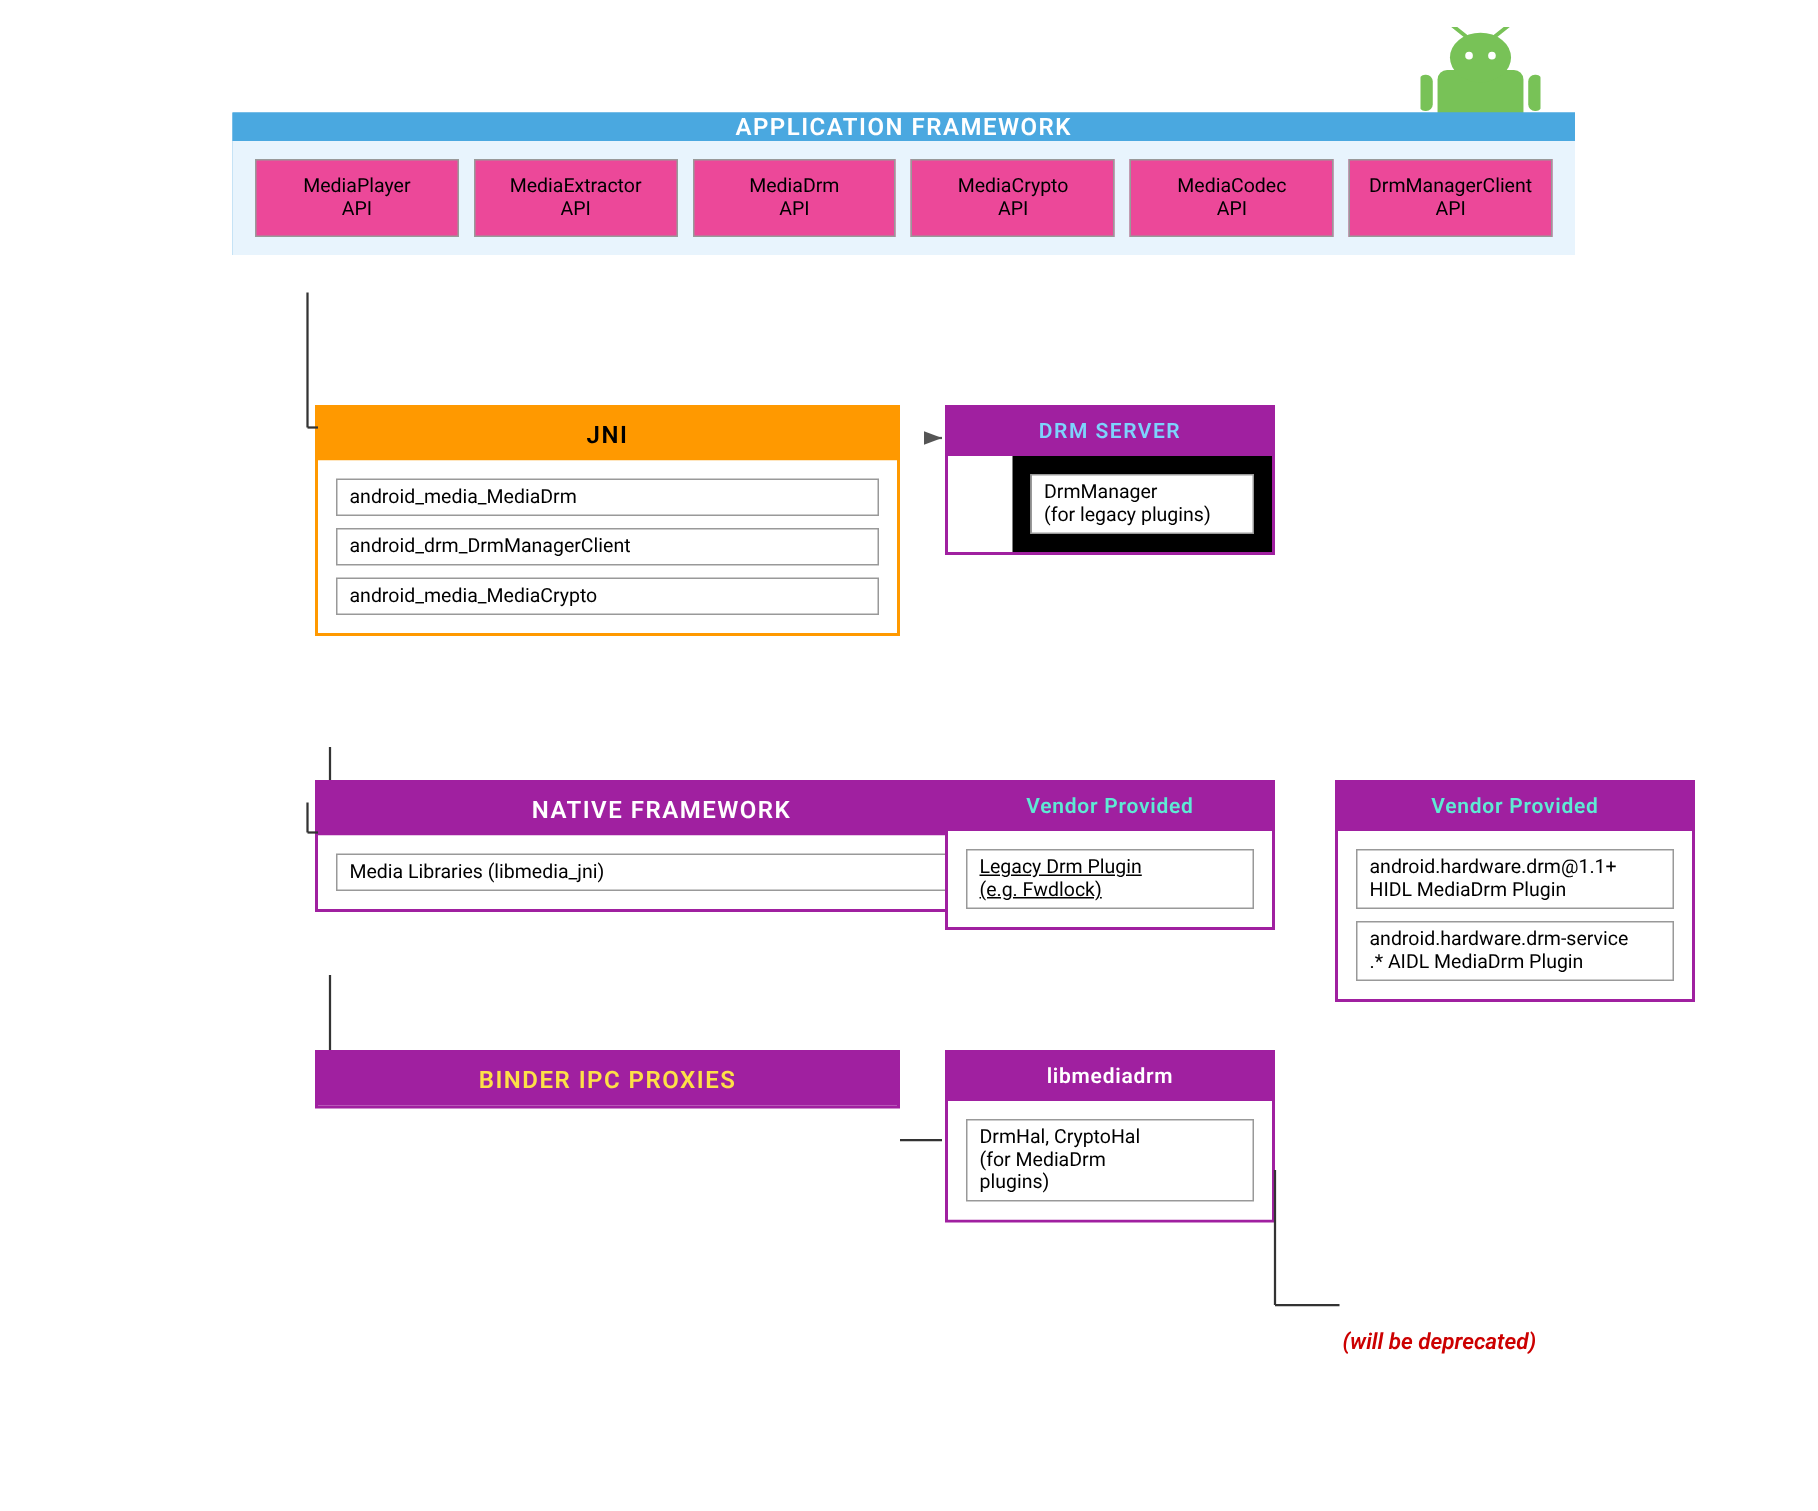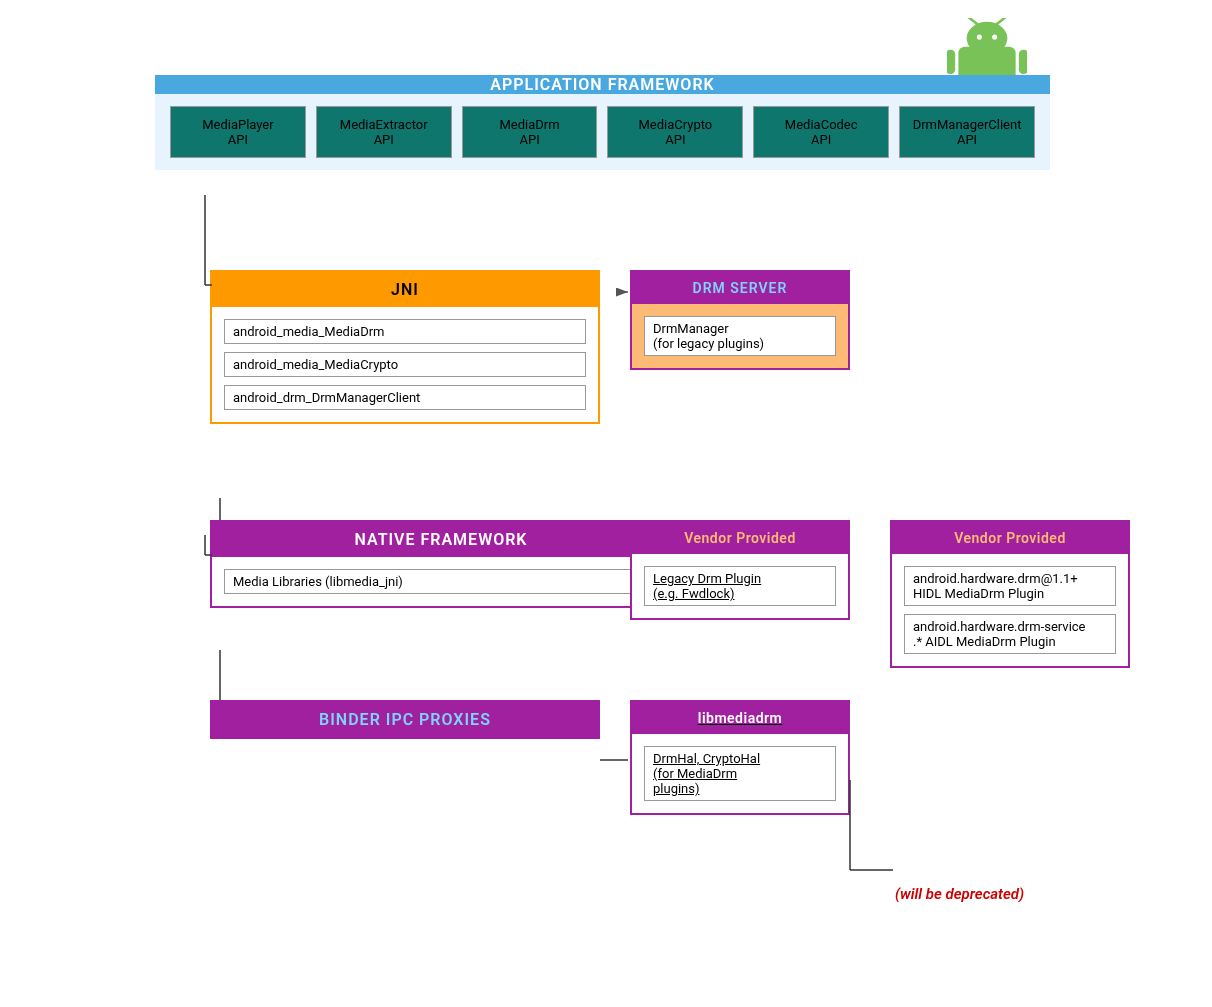--- a/index.html
+++ b/index.html
@@ -47,21 +47,21 @@
     }
     .app-framework-body {
       background: #e8f4fd;
       display: flex;
       flex-direction: row;
       gap: 10px;
       padding: 12px 15px;
     }
     .api-box {
       border: 1px solid #999;
-      background: #0f766e;
+      background: #ec4899;
       text-align: center;
       font-size: 13px;
       padding: 10px 12px;
       flex: 1;
     }
 
     
     .jni-box {
       position: absolute;
       top: 270px;
@@ -104,25 +104,26 @@
     .drm-server-header {
       background: #a020a0;
       color: #7dd3fc;
       text-align: center;
       font-size: 14px;
       font-weight: 600;
       letter-spacing: 1px;
       padding: 8px;
     }
     .drm-server-body {
-      background: #fdba74;
-      padding: 12px;
-      display: flex;
-      flex-direction: column;
-      gap: 8px;
+      background: #000000;
+      padding: 12px;
+      display: flex;
+      flex-direction: column;
+      gap: 8px;
+      margin-left: 43px;
     }
 
     
     .native-fw-box {
       position: absolute;
       top: 520px;
       left: 210px;
       width: 462px;
       border: 2px solid #a020a0;
     }
@@ -143,21 +144,21 @@
     
     .vendor-left-box {
       position: absolute;
       top: 520px;
       left: 630px;
       width: 220px;
       border: 2px solid #a020a0;
     }
     .vendor-header {
       background: #a020a0;
-      color: #fdba74;
+      color: #5eead4;
       text-align: center;
       font-size: 14px;
       font-weight: 600;
       letter-spacing: 0.5px;
       padding: 8px;
     }
     .vendor-body {
       background: #fff;
       padding: 12px;
       display: flex;
@@ -185,40 +186,39 @@
     
     .binder-box {
       position: absolute;
       top: 700px;
       left: 210px;
       width: 390px;
       border: 2px solid #a020a0;
     }
     .binder-header {
       background: #a020a0;
-      color: #7dd3fc;
+      color: #fde047;
       text-align: center;
       font-size: 16px;
       font-weight: 600;
       letter-spacing: 1px;
       padding: 8px;
     }
     .binder-body {
       background: #fff;
       padding: 12px;
     }
 
     
     .libmediadrm-box {
       position: absolute;
       top: 700px;
       left: 630px;
       width: 220px;
       border: 2px solid #a020a0;
-      text-decoration: underline;
     }
     .libmediadrm-header {
       background: #a020a0;
       color: #fff;
       text-align: center;
       font-size: 14px;
       font-weight: 600;
       letter-spacing: 0.5px;
       padding: 8px;
     }
@@ -284,22 +284,22 @@
       <div class="api-box">MediaCrypto<br>API</div>
       <div class="api-box">MediaCodec<br>API</div>
       <div class="api-box">DrmManagerClient<br>API</div>
     </div>
   </div>
 
   <div class="jni-box">
     <div class="jni-header">JNI</div>
     <div class="jni-body">
       <div class="inner-box">android_media_MediaDrm</div>
+      <div class="inner-box">android_drm_DrmManagerClient</div>
       <div class="inner-box">android_media_MediaCrypto</div>
-      <div class="inner-box">android_drm_DrmManagerClient</div>
     </div>
   </div>
 
   <div class="drm-server-box">
     <div class="drm-server-header">DRM SERVER</div>
     <div class="drm-server-body">
       <div class="inner-box">DrmManager<br>(for legacy plugins)</div>
     </div>
   </div>
 

